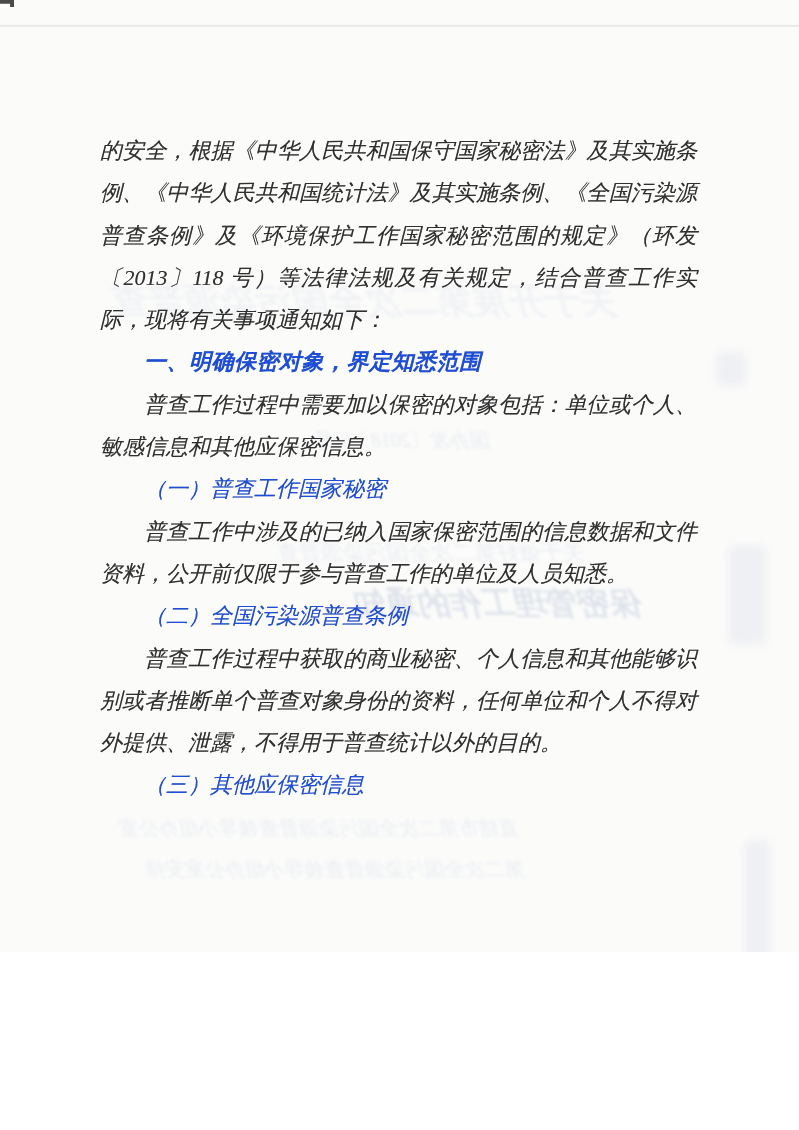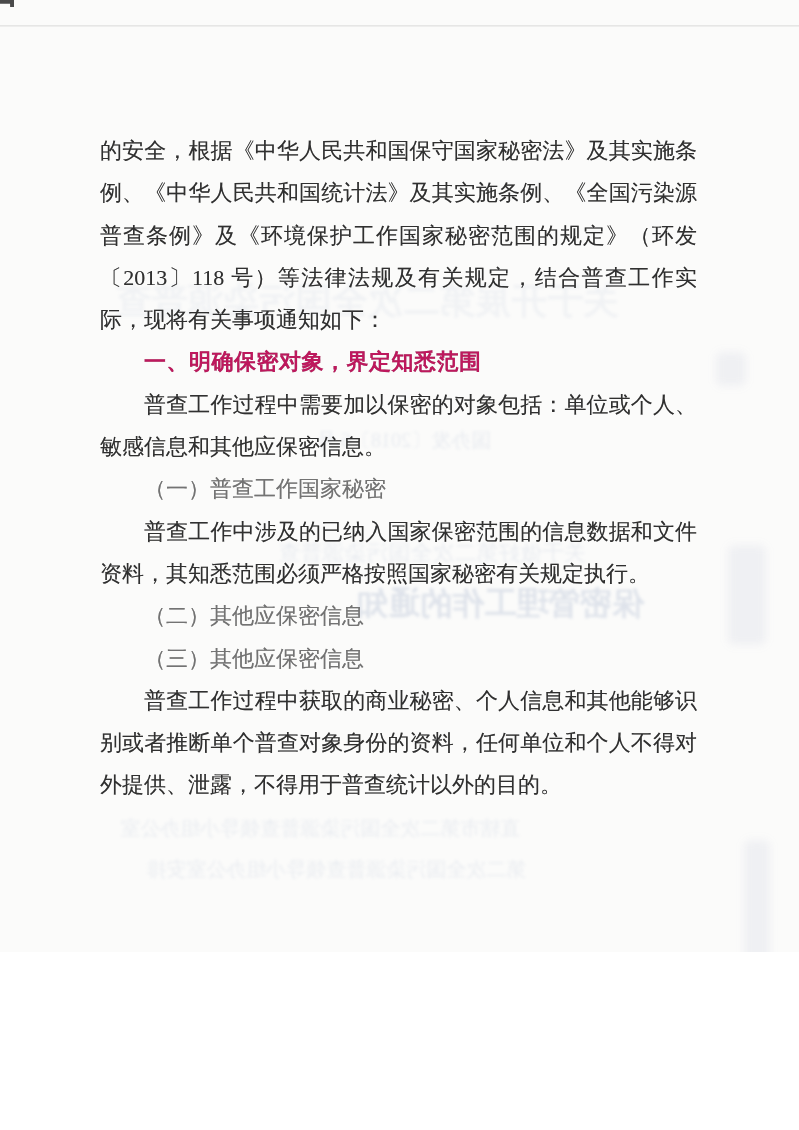--- a/index.html
+++ b/index.html
@@ -7,20 +7,21 @@
     padding: 0;
     background: #ffffff;
   }
   .page {
     position: relative;
     width: 799px;
     height: 952px;
     background: #fbfbfa;
     overflow: hidden;
     font-family: "Liberation Serif", "DejaVu Serif", serif;
+    font-style: italic;
   }
   
   .corner-mark {
     position: absolute;
     left: 0;
     top: 0;
     width: 14px;
     height: 7px;
     background: #4a4a4a;
     clip-path: polygon(0 0, 100% 0, 100% 100%, 72% 100%, 72% 55%, 0 55%);
@@ -44,24 +45,24 @@
     line-height: 42.3px;
     color: #303030;
     text-align: justify;
     text-shadow: 0 0 0.6px rgba(40, 40, 40, 0.4);
   }
   .para { margin: 0; }
   .para.indent { text-indent: 44px; }
   .para.heading {
     font-family: "Liberation Sans", "DejaVu Sans", sans-serif;
     font-weight: bold;
-    color: #be185d;
+    color: #1d4ed8;
     letter-spacing: 0.5px;
   }
-  .para.subheading { color: #737373; }
+  .para.subheading { color: #1d4ed8; }
   .page-number {
     position: absolute;
     left: 106px;
     top: 1007px;
     font-size: 21px;
     color: #858585;
     letter-spacing: 2px;
     word-spacing: 7px;
     text-shadow: 0 0 0.5px rgba(120,120,120,0.5);
   }
@@ -104,20 +105,20 @@
     </div>
   <div class="smudge smudge-1"></div>
   <div class="smudge smudge-2"></div>
   <div class="smudge smudge-3"></div>
 
   <div class="content" id="content">
       <p class="para body">的安全，根据《中华人民共和国保守国家秘密法》及其实施条例、《中华人民共和国统计法》及其实施条例、《全国污染源普查条例》及《环境保护工作国家秘密范围的规定》（环发〔2013〕118 号）等法律法规及有关规定，结合普查工作实际，现将有关事项通知如下：</p>
       <p class="para heading indent">一、明确保密对象，界定知悉范围</p>
       <p class="para body indent">普查工作过程中需要加以保密的对象包括：单位或个人、敏感信息和其他应保密信息。</p>
       <p class="para subheading indent">（一）普查工作国家秘密</p>
-      <p class="para body indent">普查工作中涉及的已纳入国家保密范围的信息数据和文件资料，其知悉范围必须严格按照国家秘密有关规定执行。</p>
-      <p class="para subheading indent">（二）其他应保密信息</p>
+      <p class="para body indent">普查工作中涉及的已纳入国家保密范围的信息数据和文件资料，公开前仅限于参与普查工作的单位及人员知悉。</p>
+      <p class="para subheading indent">（二）全国污染源普查条例</p>
+      <p class="para body indent">普查工作过程中获取的商业秘密、个人信息和其他能够识别或者推断单个普查对象身份的资料，任何单位和个人不得对外提供、泄露，不得用于普查统计以外的目的。</p>
       <p class="para subheading indent">（三）其他应保密信息</p>
-      <p class="para body indent">普查工作过程中获取的商业秘密、个人信息和其他能够识别或者推断单个普查对象身份的资料，任何单位和个人不得对外提供、泄露，不得用于普查统计以外的目的。</p>
     </div>
 
   <div class="page-number">— 2 —</div>
 </div>
 
 </body></html>

